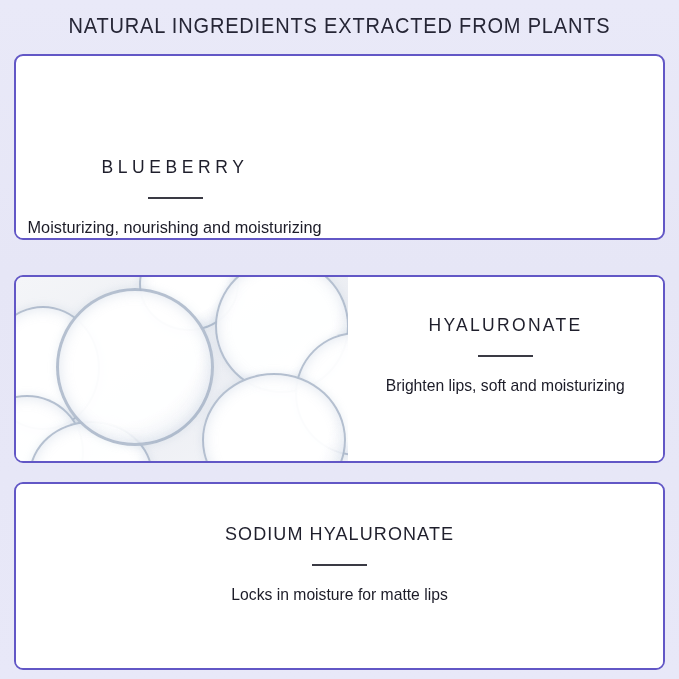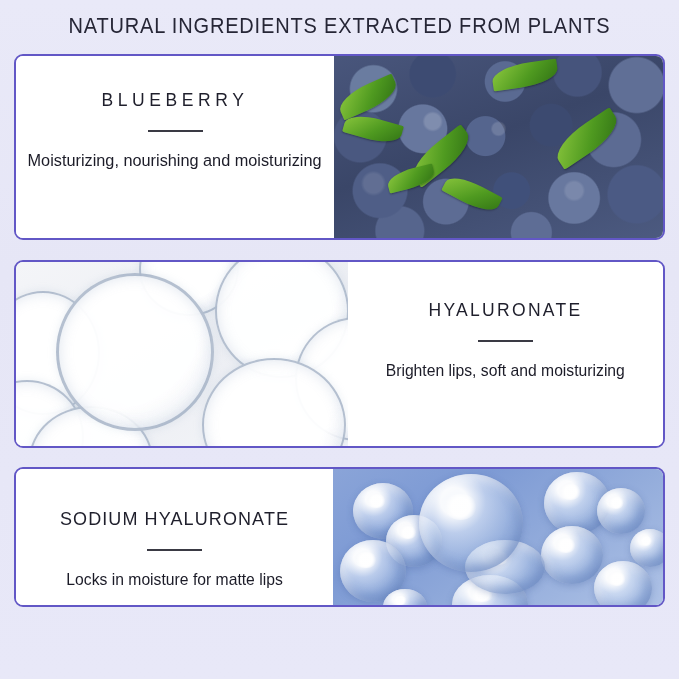--- a/index.html
+++ b/index.html
@@ -49,23 +49,23 @@
   .card {
     position: relative;
     display: flex;
     border: 2.5px solid #6257c6;
     border-radius: 9px;
     overflow: hidden;
     background: #ffffff;
     box-sizing: border-box;
   }
 
-  #card-1 { height: 186px; margin-bottom: 20px; }
+  #card-1 { height: 186px; margin-bottom: 35px; align-items: flex-end; }
   #card-2 { height: 188px; margin-bottom: 19px; }
-  #card-3 { height: 140px; }
+  #card-3 { height: 188px; flex-direction: column; }
 
   .card.reverse { flex-direction: row-reverse; }
 
   .card-text {
     flex: 0 0 318px;
     background: #ffffff;
     display: flex;
     flex-direction: column;
     align-items: center;
     justify-content: flex-start;

